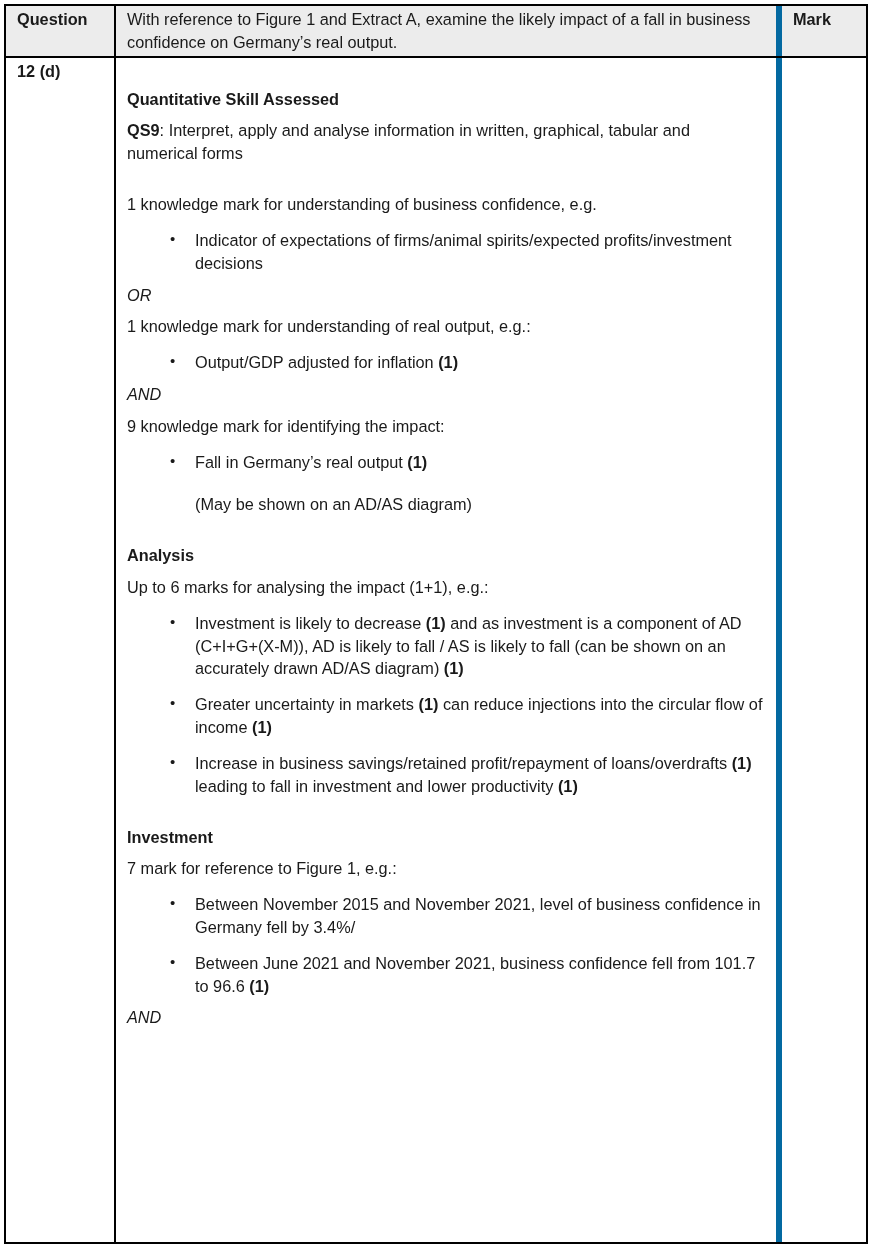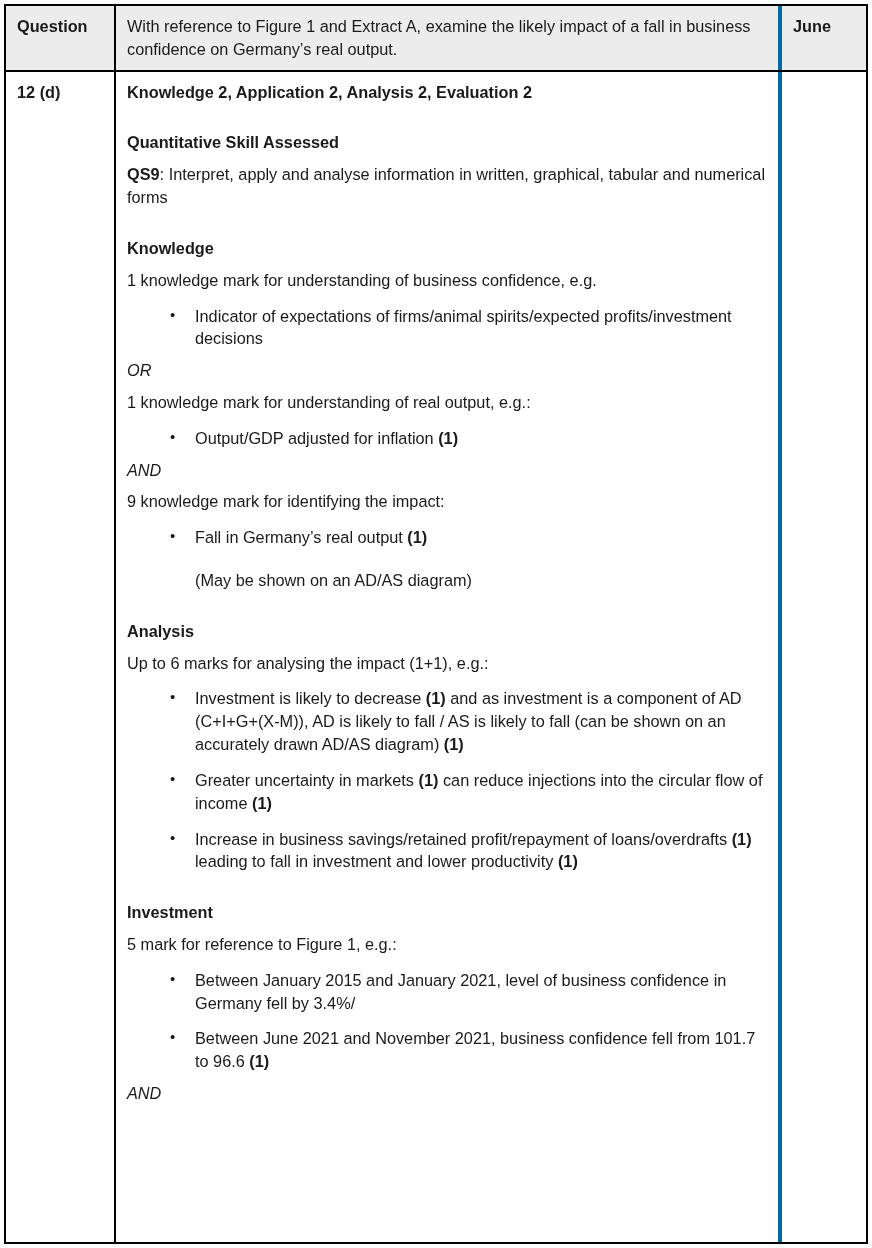--- a/index.html
+++ b/index.html
@@ -27,78 +27,76 @@
   .row {
     display: grid;
     grid-template-columns: 110px 1fr 84px;
   }
   .header-row {
     background: #ececec;
     border-bottom: 2px solid #000;
   }
   .body-row { flex: 1; overflow: hidden; }
   .cell {
-    padding: 9px 11px;
+    padding: 2px 11px;
     font-size: 16.3px;
     line-height: 1.4;
     overflow: hidden;
   }
   .col-q { border-right: 2px solid #000; }
-  .col-c { border-right: 4px solid #0369a1; }
+  .col-c { border-right: 6px solid #0369a1; }
   .header-row .col-q, .header-row .col-m { font-weight: 700; }
   .body-row .col-q { font-weight: 700; }
   .content > div:first-child { margin-top: 0; }
   .para    { margin: 9px 0 0 0; }
   .subline { margin: 20px 0 0 0; padding-left: 68px; }
   .spacer  { height: 19px; }
   .bullet  { position: relative; margin: 13px 0 0 0; padding-left: 68px; }
   .bullet .dot { position: absolute; left: 43px; top: -1px; font-size: 15px; }
   .b { font-weight: 700; }
   .i { font-style: italic; }
 </style>
 </head>
 <body style="color: rgb(26, 26, 26);">
 
 <div class="page">
   <div class="table">
 
     <div class="row header-row" style="background: rgb(236, 236, 236);">
       <div class="cell col-q">Question</div>
       <div class="cell col-c">With reference to Figure 1 and Extract A, examine the likely impact of a fall in business confidence on Germany’s real output.</div>
-      <div class="cell col-m">June</div>
+      <div class="cell col-m">Mark</div>
     </div>
 
     <div class="row body-row">
       <div class="cell col-q">12 (d)</div>
       <div class="cell col-c content">
-          <div class="para"><span class="b">Knowledge 2, Application 2, Analysis 2, Evaluation 2</span></div>
           <div class="spacer"></div>
           <div class="para"><span class="b">Quantitative Skill Assessed</span></div>
           <div class="para"><span class="b">QS9</span><span>: Interpret, apply and analyse information in written, graphical, tabular and numerical forms</span></div>
           <div class="spacer"></div>
-          <div class="para"><span class="b">Knowledge</span></div>
           <div class="para"><span>1 knowledge mark for understanding of business confidence, e.g.</span></div>
           <div class="bullet"><span class="dot">•</span><span><span>Indicator of expectations of firms/animal spirits/expected profits/investment decisions</span></span></div>
           <div class="para"><span class="i">OR</span></div>
           <div class="para"><span>1 knowledge mark for understanding of real output, e.g.:</span></div>
           <div class="bullet"><span class="dot">•</span><span><span>Output/GDP adjusted for inflation </span><span class="b">(1)</span></span></div>
           <div class="para"><span class="i">AND</span></div>
           <div class="para"><span>9 knowledge mark for identifying the impact:</span></div>
           <div class="bullet"><span class="dot">•</span><span><span>Fall in Germany’s real output </span><span class="b">(1)</span></span></div>
           <div class="subline"><span>(May be shown on an AD/AS diagram)</span></div>
           <div class="spacer"></div>
           <div class="para"><span class="b">Analysis</span></div>
           <div class="para"><span>Up to 6 marks for analysing the impact (1+1), e.g.:</span></div>
           <div class="bullet"><span class="dot">•</span><span><span>Investment is likely to decrease </span><span class="b">(1)</span><span> and as investment is a component of AD (C+I+G+(X-M)), AD is likely to fall / AS is likely to fall (can be shown on an accurately drawn AD/AS diagram)  </span><span class="b">(1)</span></span></div>
           <div class="bullet"><span class="dot">•</span><span><span>Greater uncertainty in markets </span><span class="b">(1)</span><span> can reduce injections into the circular flow of income </span><span class="b">(1)</span></span></div>
           <div class="bullet"><span class="dot">•</span><span><span>Increase in business savings/retained profit/repayment of loans/overdrafts </span><span class="b">(1)</span><span> leading to fall in investment and lower productivity </span><span class="b">(1)</span></span></div>
           <div class="spacer"></div>
           <div class="para"><span class="b">Investment</span></div>
-          <div class="para"><span>5 mark for reference to Figure 1, e.g.:</span></div>
-          <div class="bullet"><span class="dot">•</span><span><span>Between January 2015 and January 2021, level of business confidence in Germany fell by 3.4%/</span></span></div>
+          <div class="para"><span>7 mark for reference to Figure 1, e.g.:</span></div>
+          <div class="bullet"><span class="dot">•</span><span><span>Between November 2015 and November 2021, level of business confidence in Germany fell by 3.4%/</span></span></div>
           <div class="bullet"><span class="dot">•</span><span><span>Between June 2021 and November 2021, business confidence fell from 101.7 to 96.6 </span><span class="b">(1)</span></span></div>
           <div class="para"><span class="i">AND</span></div>
         </div>
       <div class="cell col-m"></div>
     </div>
 
   </div>
 </div>
 
 </body></html>

